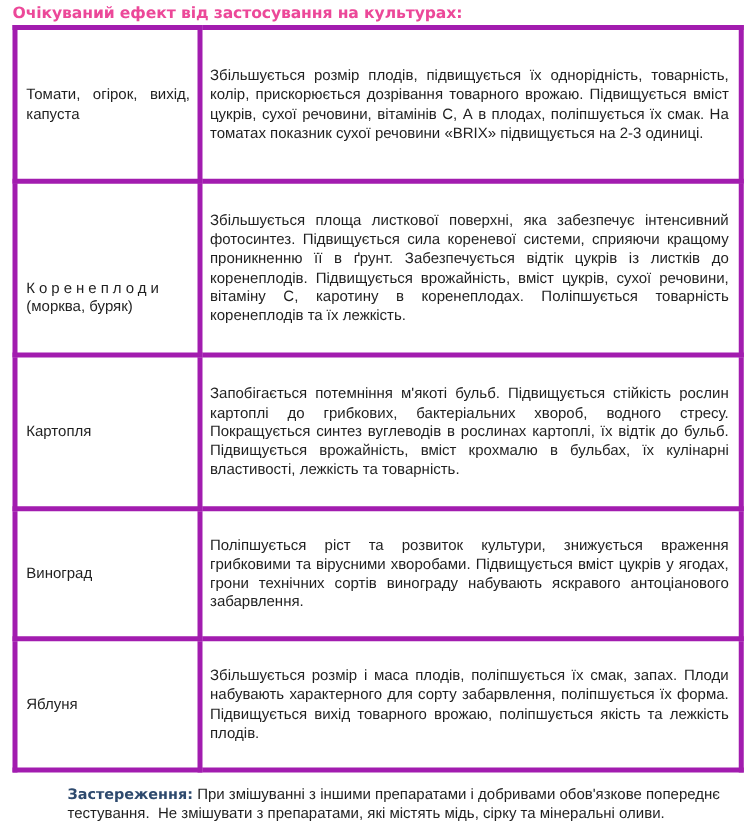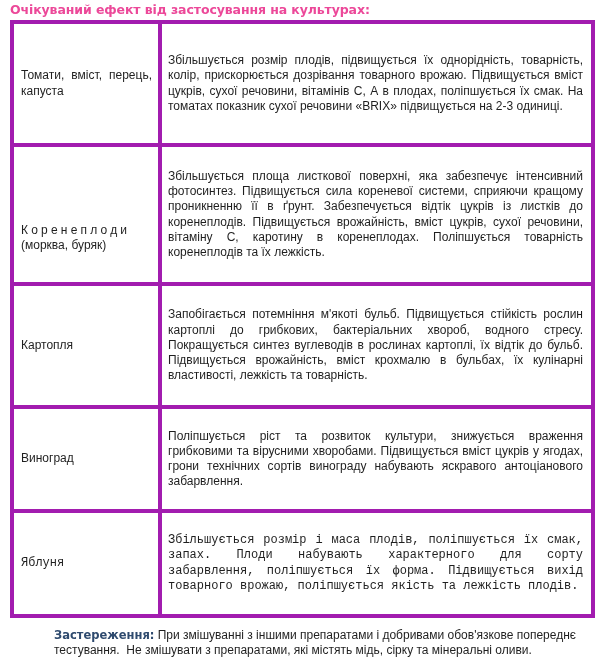--- a/index.html
+++ b/index.html
@@ -48,21 +48,21 @@
       text-align-last: left;
     }
     td.effect {
       padding: 0 8px 0 6px !important;
       text-align: justify;
     }
     .row-0 td { height: 119px; }
     .row-1 td { height: 135px; }
     .row-2 td { height: 119px; }
     .row-3 td { height: 100px; }
-    .row-4 td { height: 101px; font-family: Liberation Mono, monospace; }
+    .row-4 td { height: 101px; }
     .warning {
       position: absolute;
       left: 10px;
       top: 628px;
       width: 590px;
       font-size: 12px;
       line-height: 14.5px;
       white-space: nowrap;
       margin-left: 44px;
     }
@@ -74,21 +74,21 @@
     }
   </style>
 </head>
 <body>
 
 <div class="heading">Очікуваний ефект від застосування на культурах:</div>
 
 <table class="effects">
   <tbody>
     <tr class="row-0">
-      <td class="crop">Томати, вміст, перець, капуста</td>
+      <td class="crop">Томати, огірок, вихід, капуста</td>
       <td class="effect">Збільшується розмір плодів, підвищується їх однорідність, товарність, колір, прискорюється дозрівання товарного врожаю. Підвищується вміст цукрів, сухої речовини, вітамінів С, А в плодах, поліпшується їх смак. На томатах показник сухої речовини «BRIX» підвищується на 2-3 одиниці.</td>
     </tr>
     <tr class="row-1">
       <td class="crop">
         <div class="spaced-line" style="letter-spacing:3.2px;margin-top:47px;">Коренеплоди</div>
         <div>(морква, буряк)</div>
       </td>
       <td class="effect">Збільшується площа листкової поверхні, яка забезпечує інтенсивний фотосинтез. Підвищується сила кореневої системи, сприяючи кращому проникненню її в ґрунт. Забезпечується відтік цукрів із листків до коренеплодів. Підвищується врожайність, вміст цукрів, сухої речовини, вітаміну С, каротину в коренеплодах. Поліпшується товарність коренеплодів та їх лежкість.</td>
     </tr>
     <tr class="row-2">

